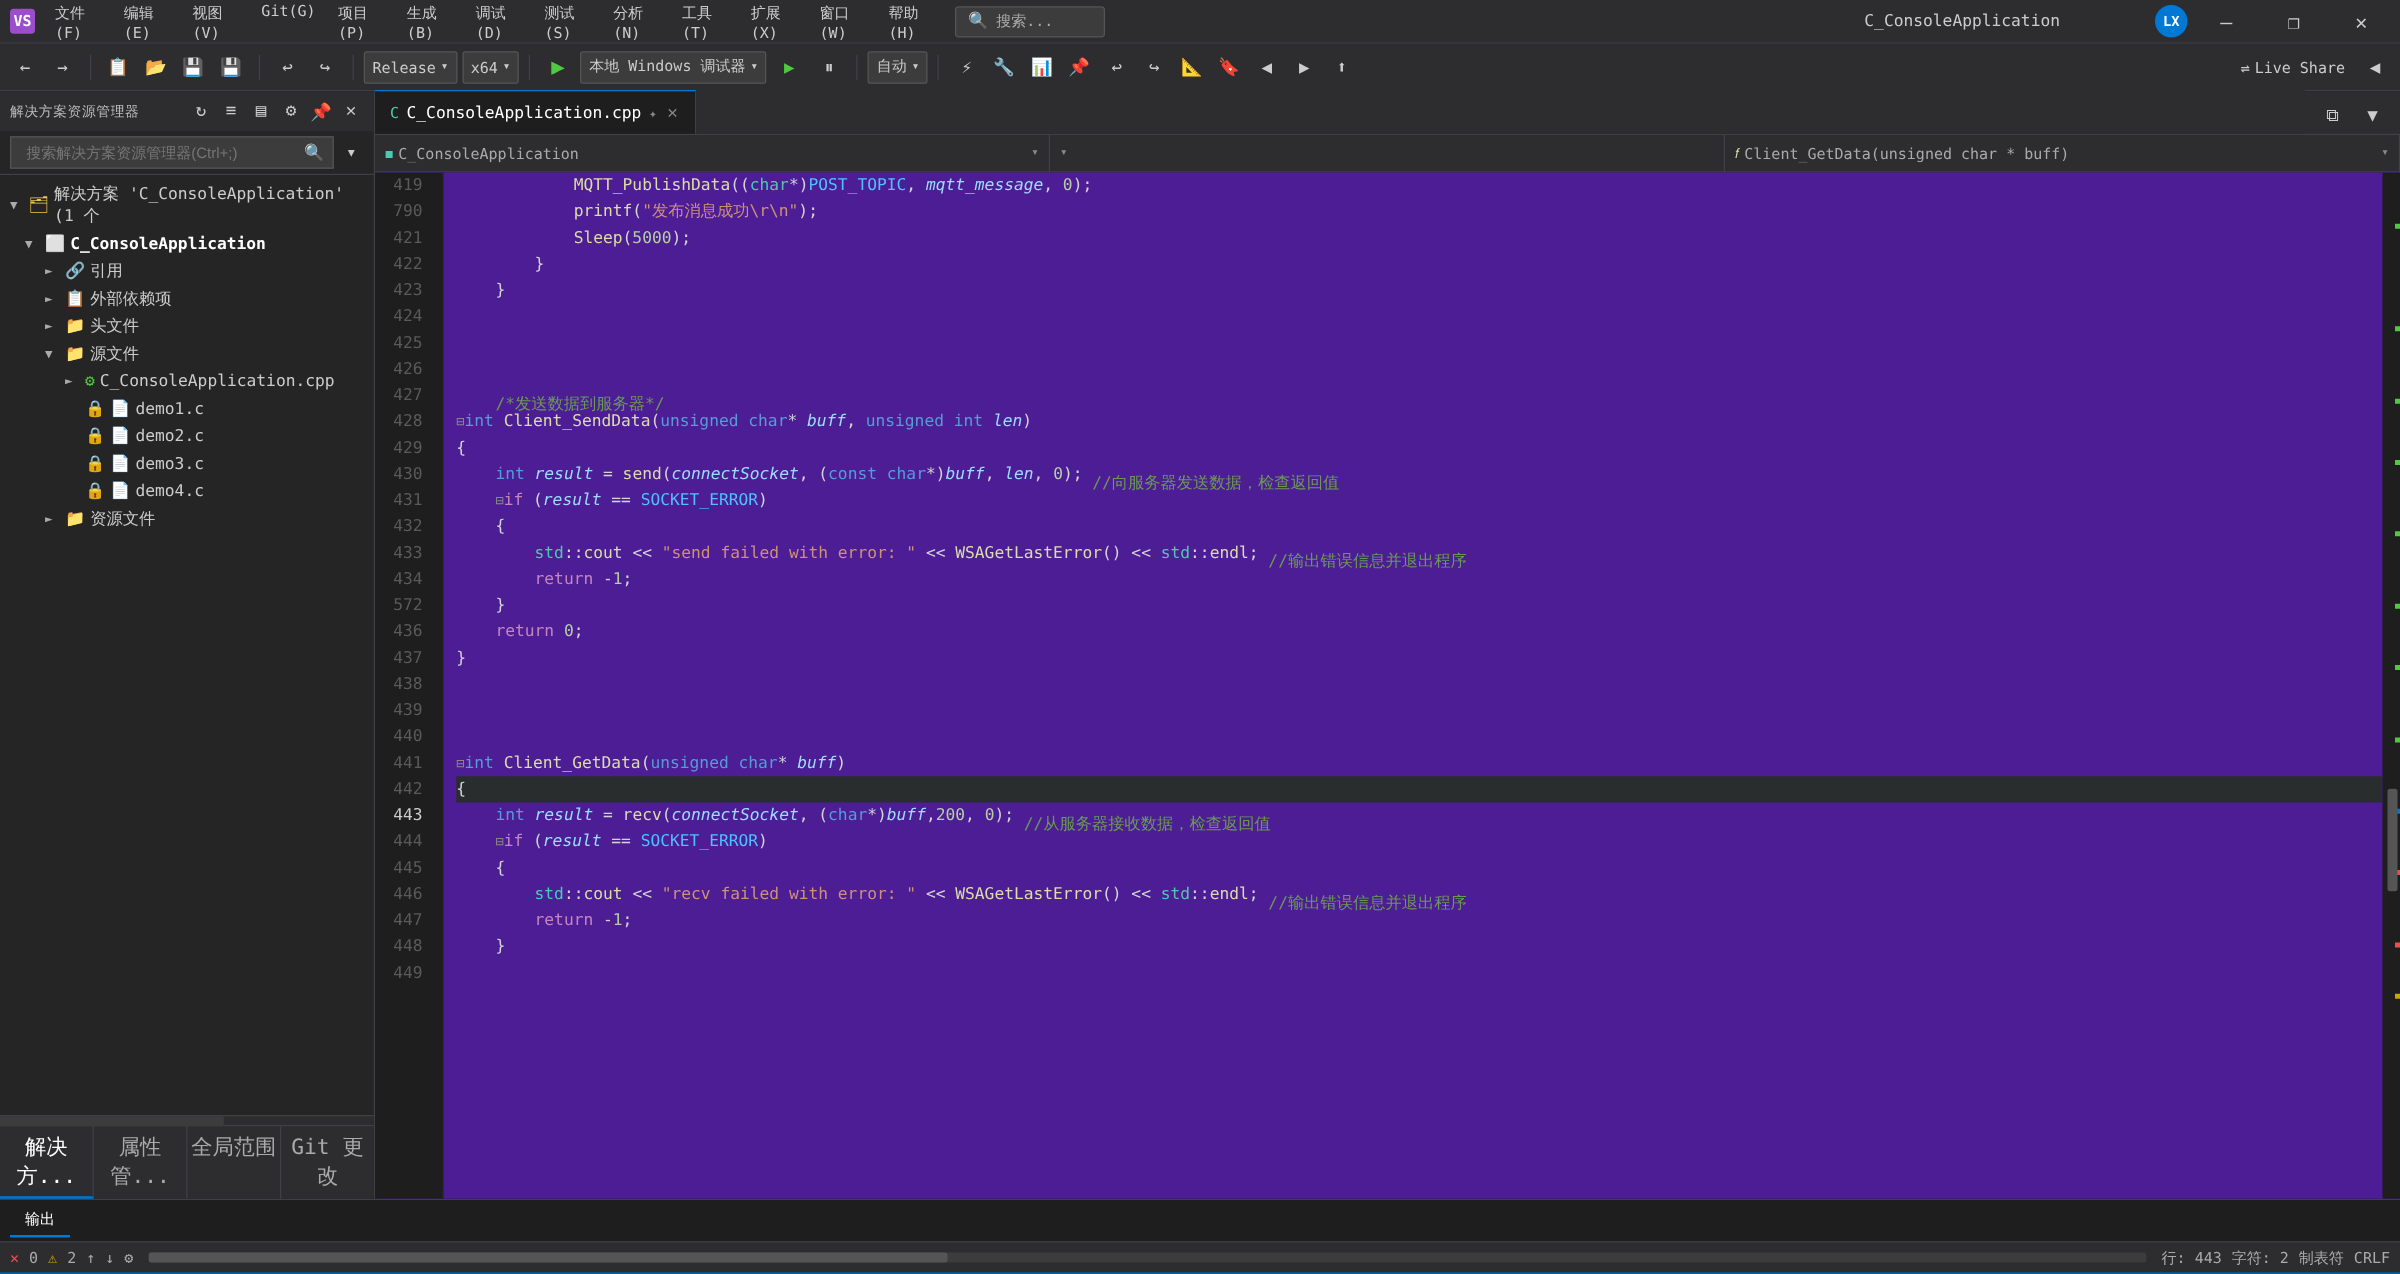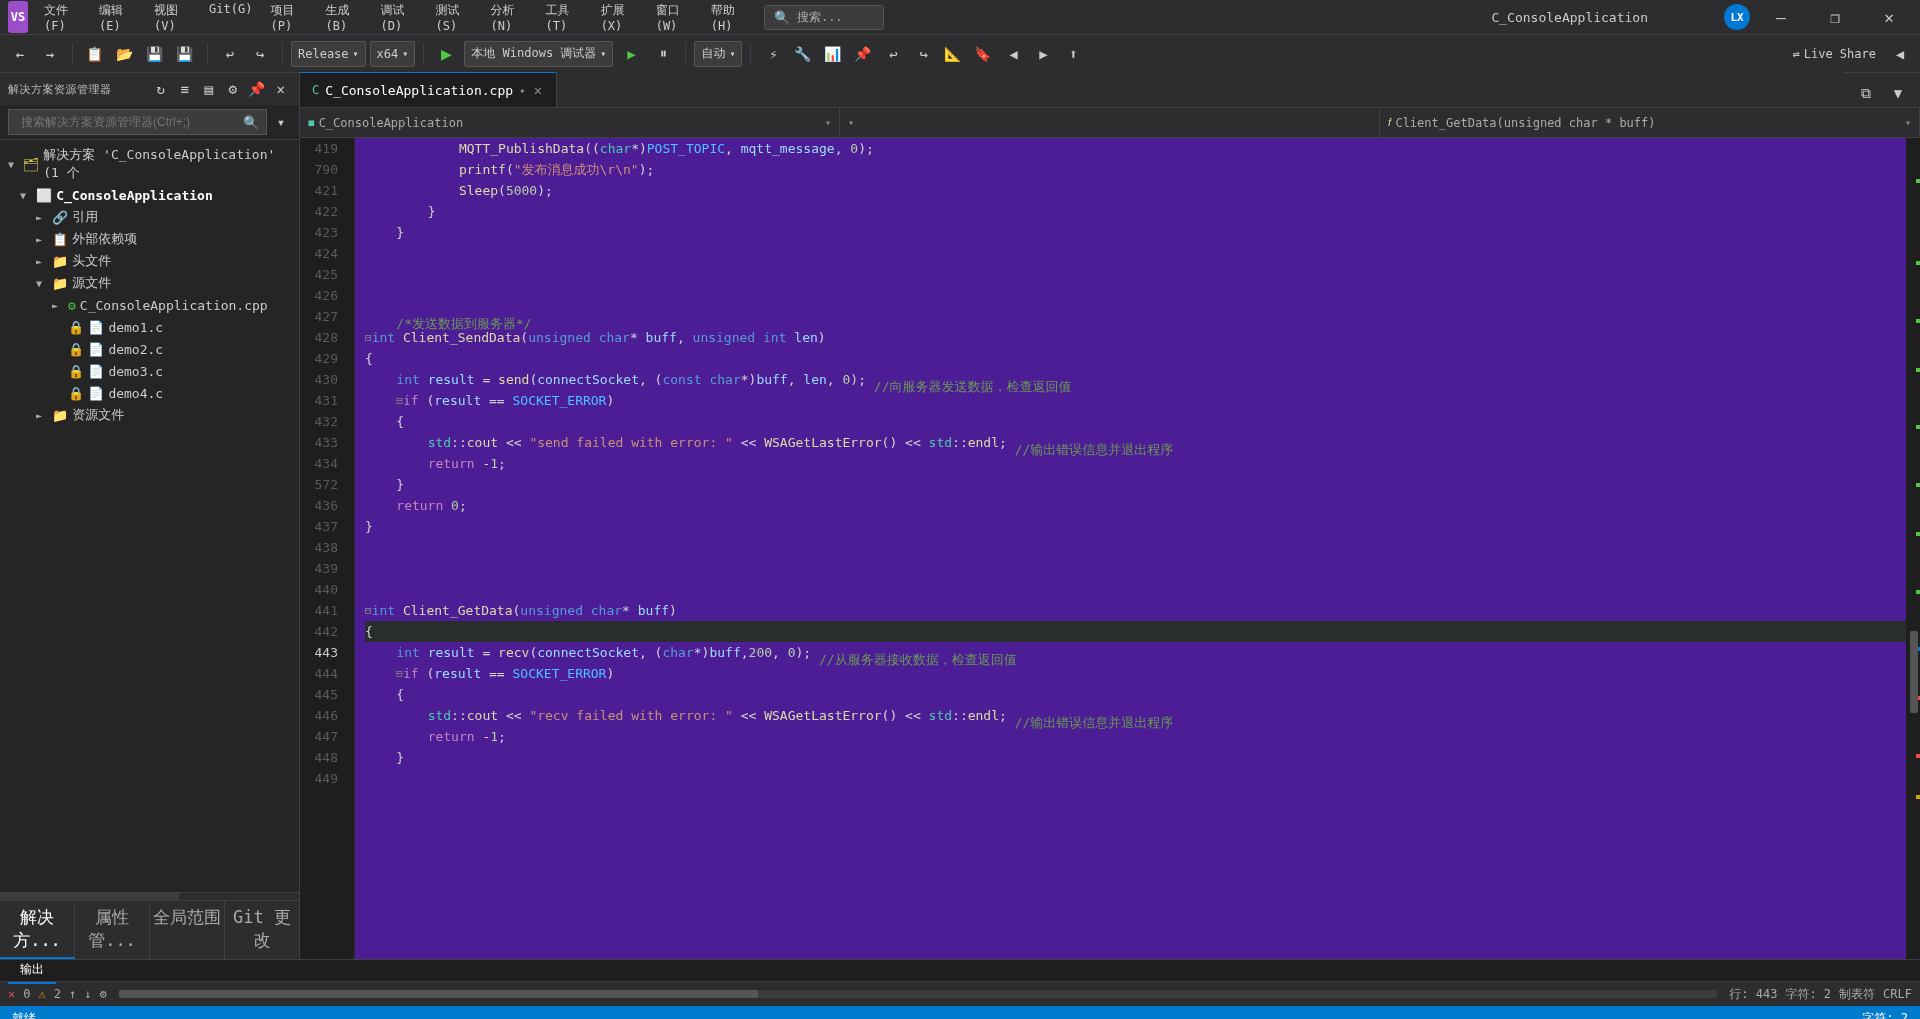--- a/index.html
+++ b/index.html
@@ -17,21 +17,21 @@
     .title-bar {
       height: 35px;
       background: #2d2d30;
       display: flex;
       align-items: center;
       padding: 0 8px;
       gap: 8px;
       border-bottom: 1px solid #3f3f46;
     }
     .title-bar-icon {
-      width: 20px; height: 32px;
+      width: 20px; height: 20px;
       background: #9b4dca;
       border-radius: 3px;
       display: flex; align-items: center; justify-content: center;
       color: white; font-size: 12px; font-weight: bold;
     }
     .menu-bar {
       display: flex; gap: 2px; flex: 1;
     }
     .menu-item {
       padding: 4px 8px;
@@ -301,21 +301,21 @@
     .code-line.active-line { background: #2a2d2e; }
 
     
     .kw { color: #569cd6; }
     .kw2 { color: #c586c0; }
     .type { color: #4ec9b0; }
     .fn { color: #dcdcaa; }
     .str { color: #ce9178; }
     .num { color: #b5cea8; }
     .cmt { color: #6a9955; margin-top: 13px; }
-    .param { color: #9cdcfe; }
+    .param { color: #9cdcfe; font-style: italic; }
     .punct { color: #d4d4d4; }
     .op { color: #d4d4d4; }
     .macro { color: #4fc1ff; }
     .plain { color: #d4d4d4; }
 
     
     .editor-scrollbar-track {
       width: 14px;
       background: #1e1e1e;
       position: relative;
@@ -334,21 +334,21 @@
     }
     .status-left { display: flex; align-items: center; gap: 8px; }
     .status-right { margin-left: auto; display: flex; align-items: center; gap: 12px; }
     .status-item {
       display: flex; align-items: center; gap: 3px;
       cursor: pointer; padding: 0 4px;
     }
 
     
     .bottom-panel {
-      height: 22px;
+      height: 34px;
       background: #1e1e1e;
       border-top: 1px solid #3f3f46;
       display: flex;
       align-items: center;
       padding: 0 8px;
       gap: 8px;
     }
     .bottom-tab {
       padding: 4px 12px;
       font-size: 12px;

